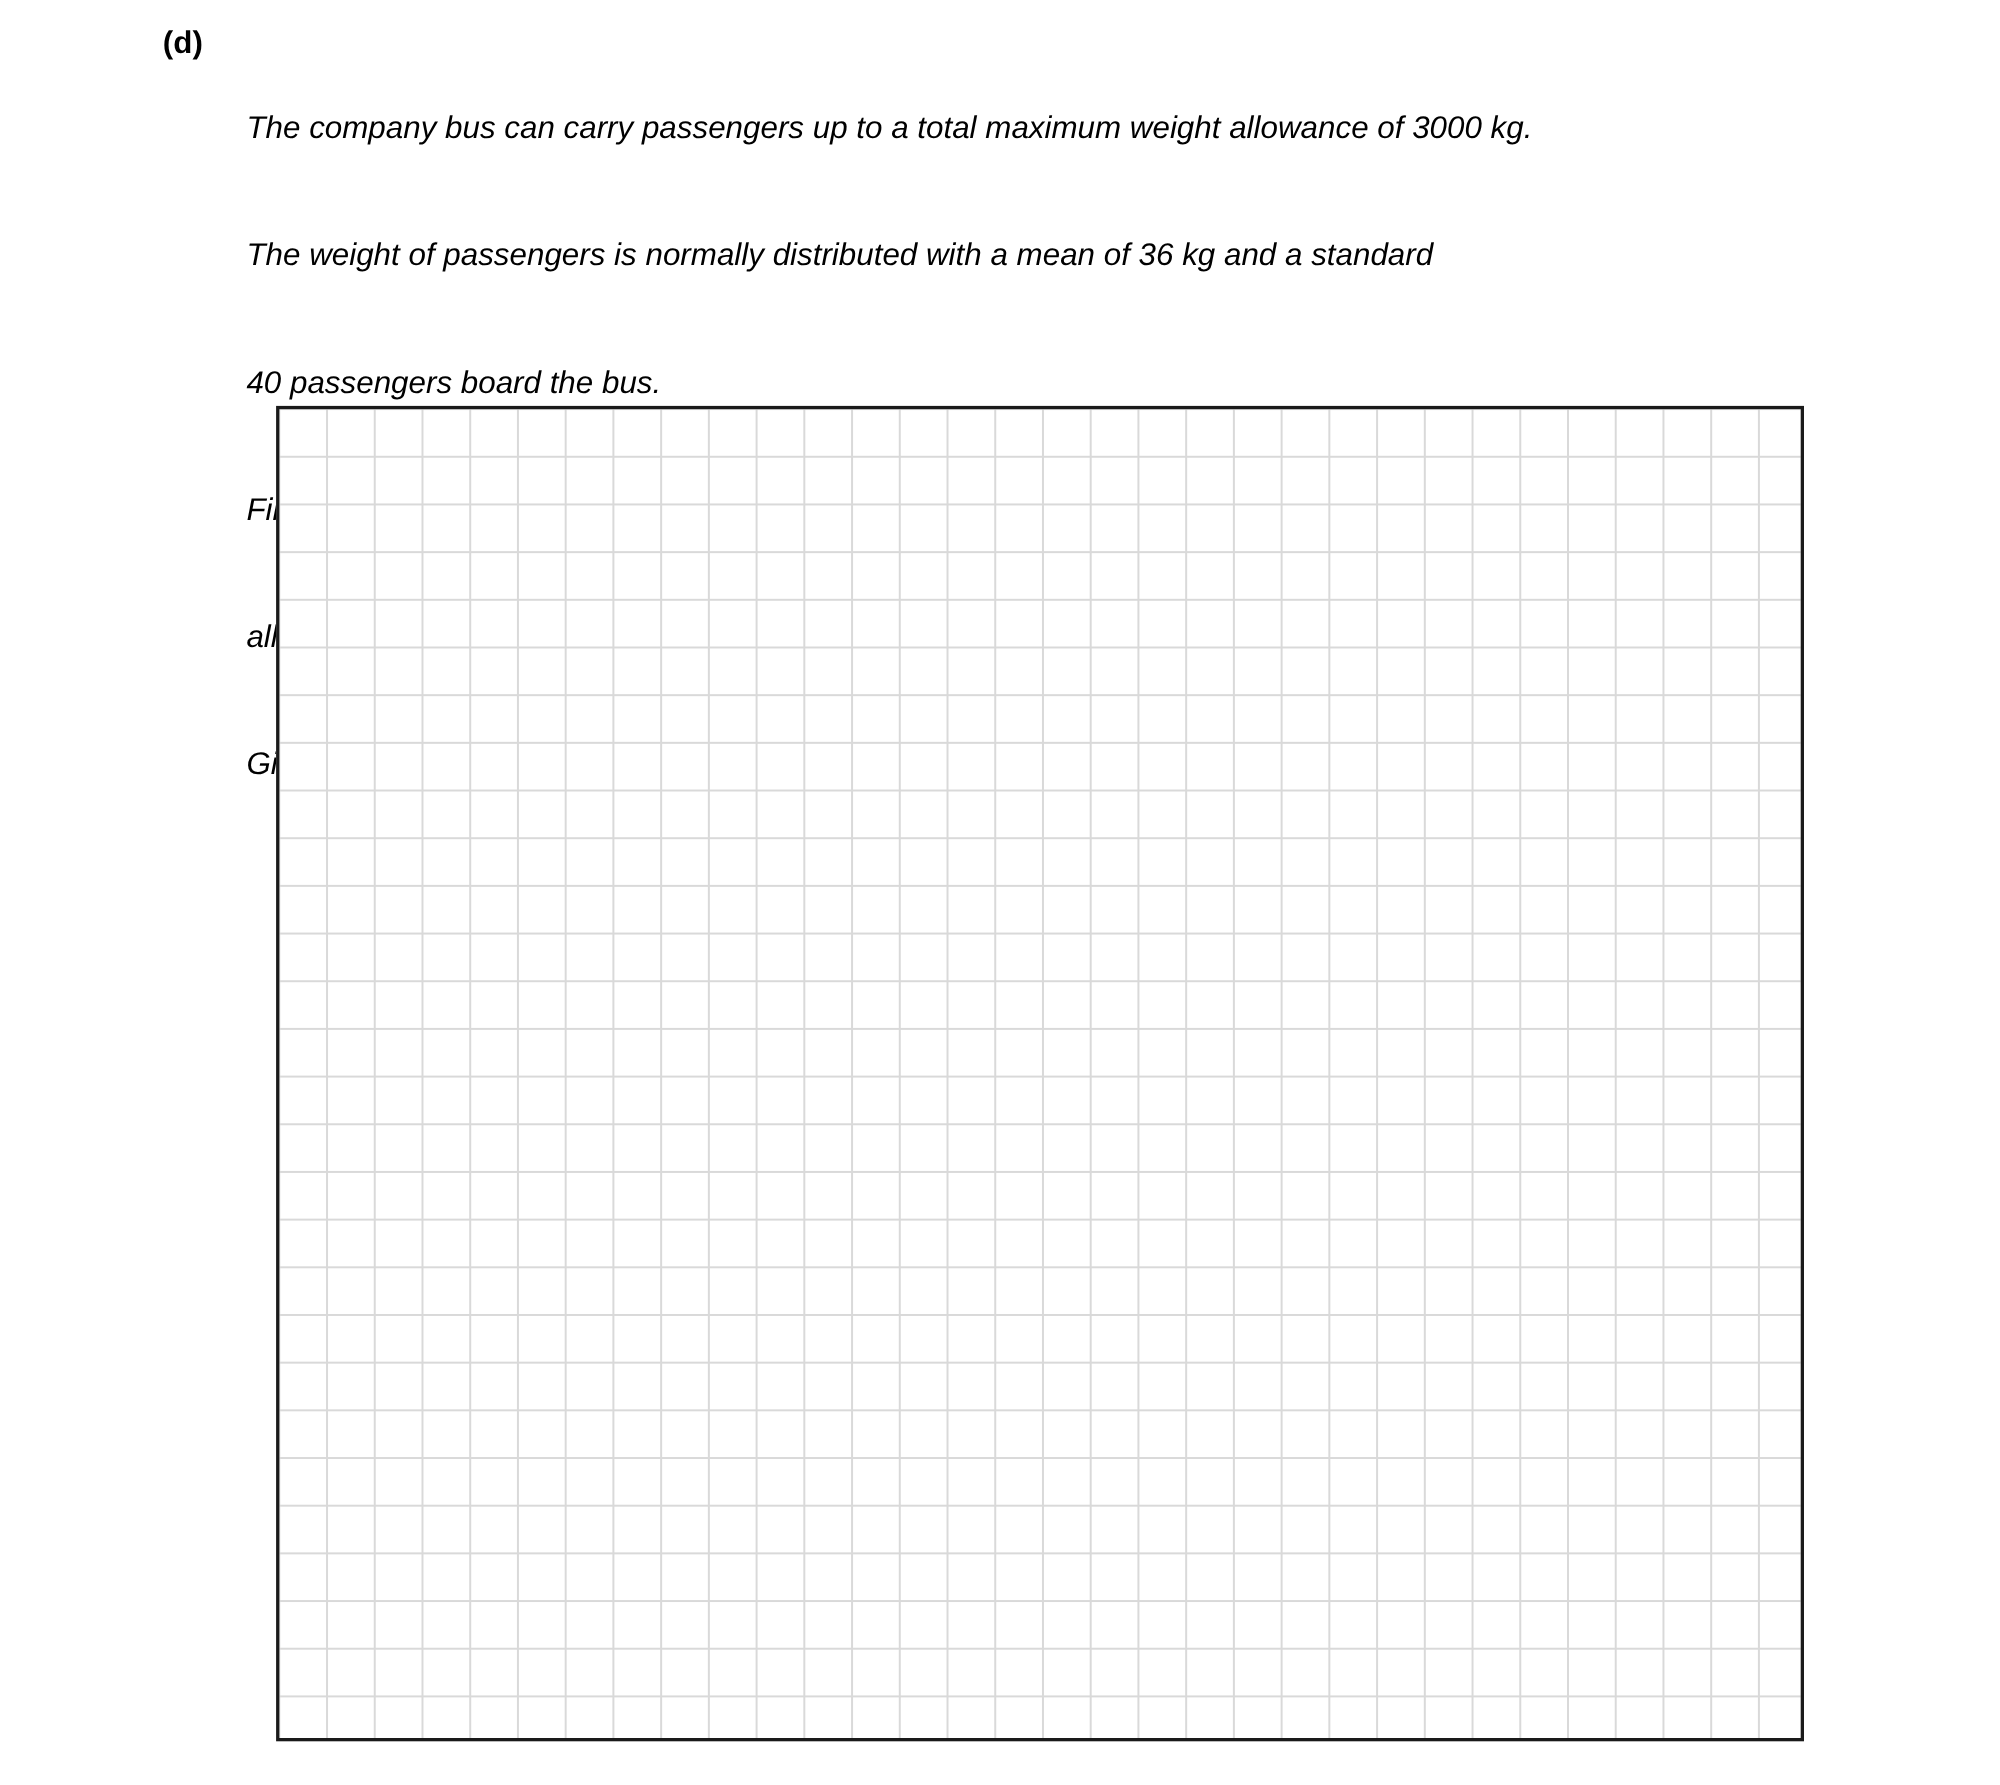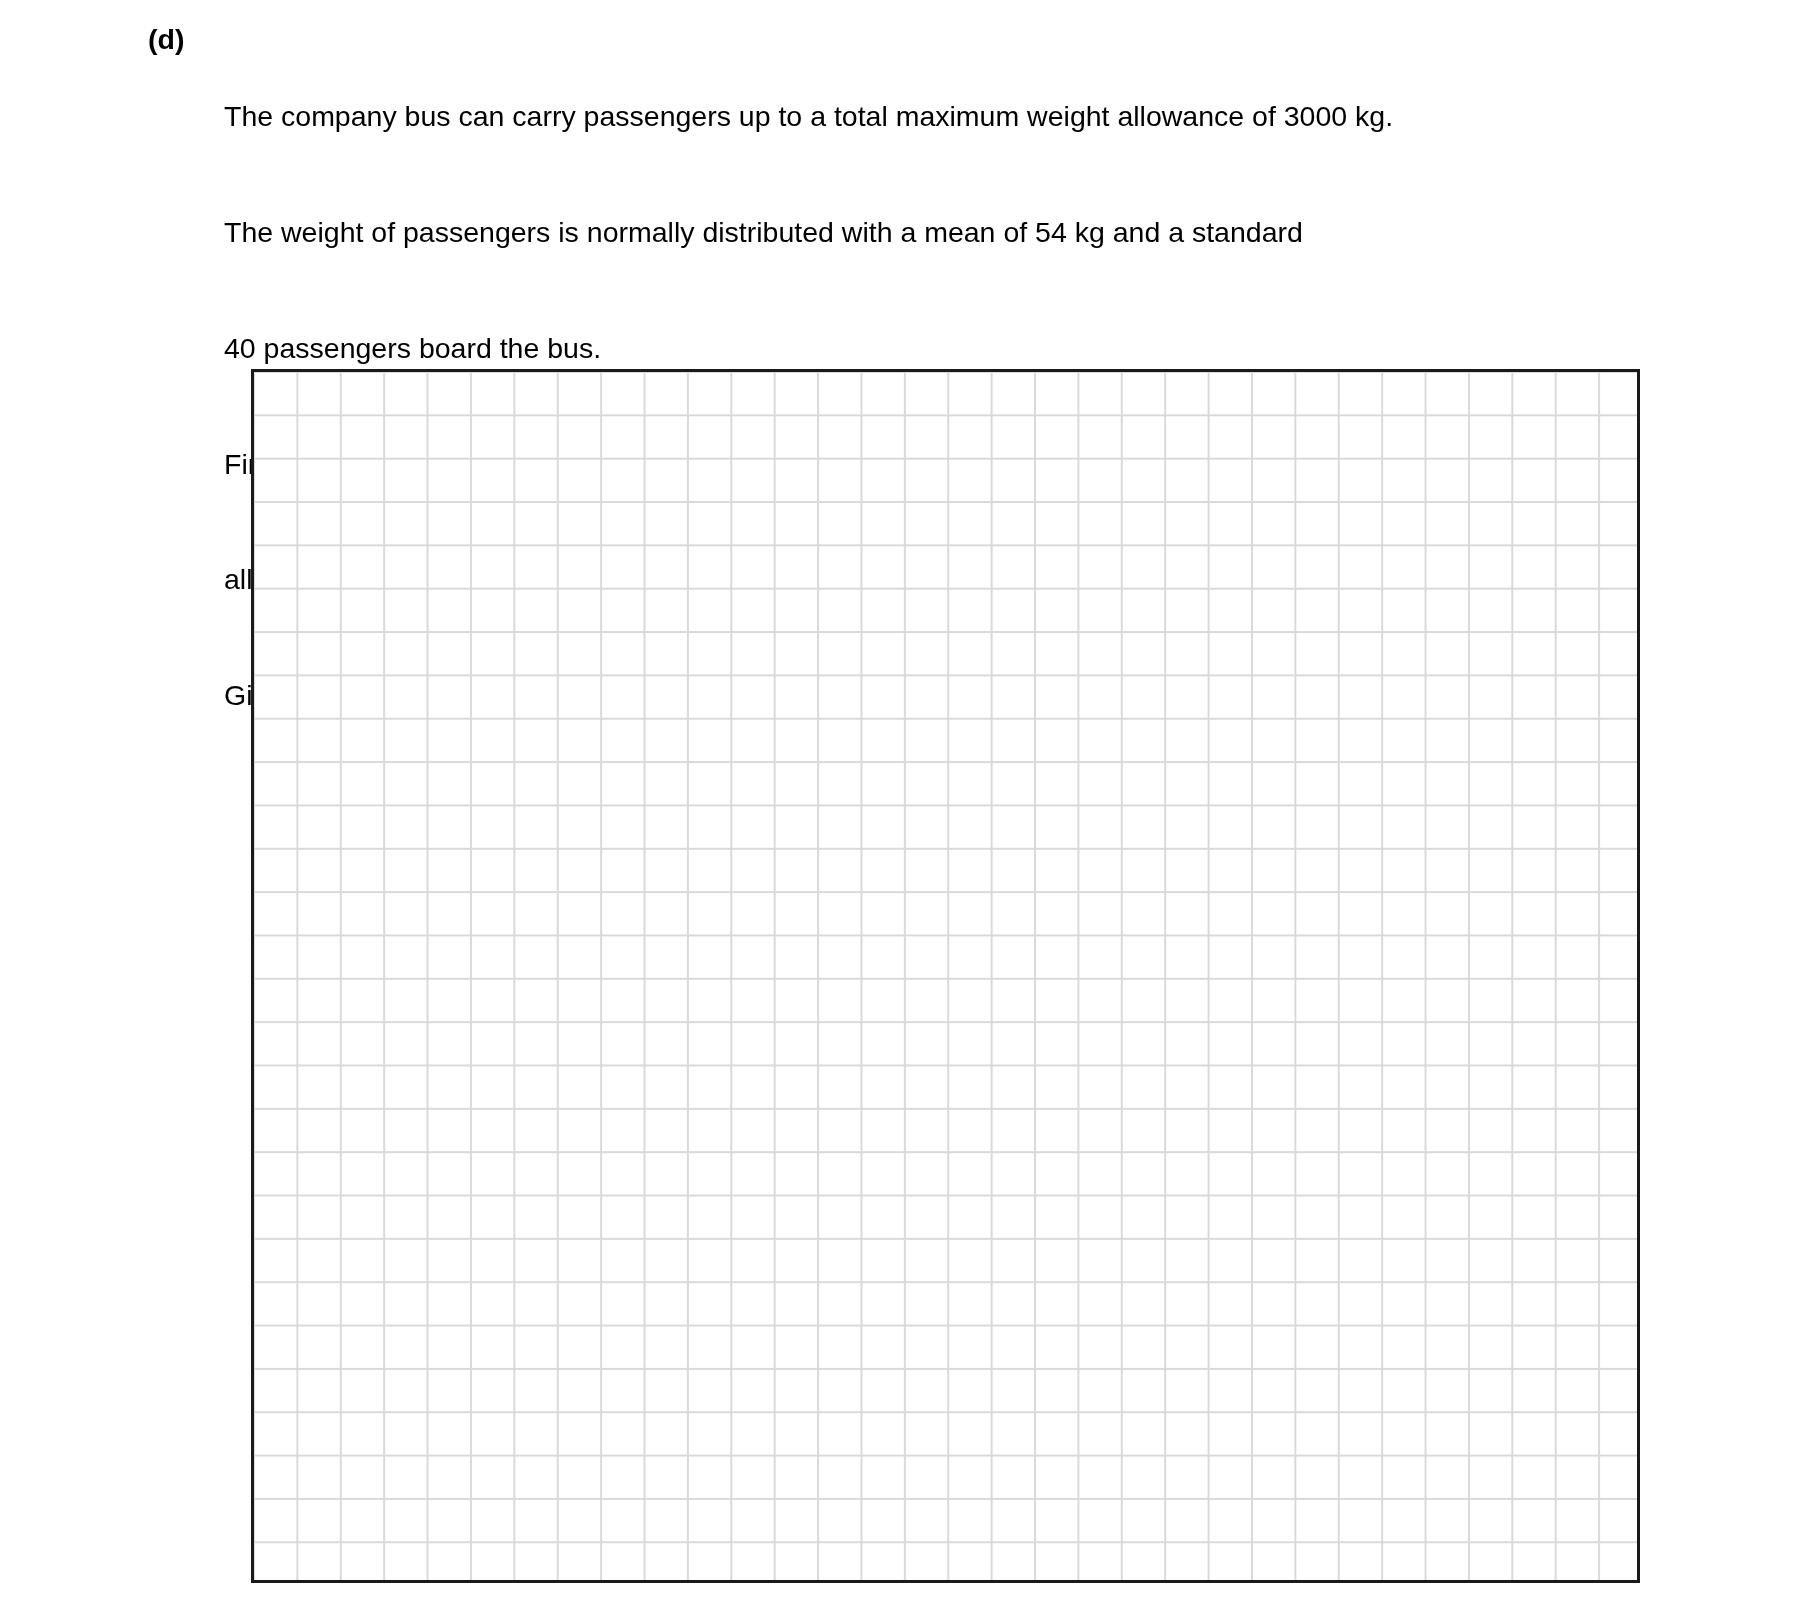--- a/index.html
+++ b/index.html
@@ -52,20 +52,21 @@
     width: 1480px;
     font-size: 28.5px;
     line-height: 38.6px;
     color: #000000;
     white-space: pre-wrap;
   }
 
   .q-body .q-line {
     display: block;
     white-space: pre;
+    font-style: italic;
   }
 
   
   .grid-box {
     position: absolute;
     left: 251px;
     top: 369px;
     width: 1389px;
     height: 1214px;
     box-sizing: border-box;
@@ -84,21 +85,21 @@
 <body>
 
 <div class="page">
 
   <div class="question-block">
 
     <div class="q-label">(d)</div>
 
     <div class="q-body">
       <span class="q-line">The company bus can carry passengers up to a total maximum weight allowance of 3000 kg.</span>
-      <span class="q-line">The weight of passengers is normally distributed with a mean of 54 kg and a standard</span>
+      <span class="q-line">The weight of passengers is normally distributed with a mean of 36 kg and a standard</span>
       <span class="q-line">40 passengers board the bus.</span>
       <span class="q-line">Find the probability that the total passenger weight will be over the maximum weight</span>
       <span class="q-line">allowance.</span>
       <span class="q-line">Give your answer as a percentage correct to 2 decimal places.</span>
     </div>
 
   </div>
 
   <div class="grid-box"></div>
 

